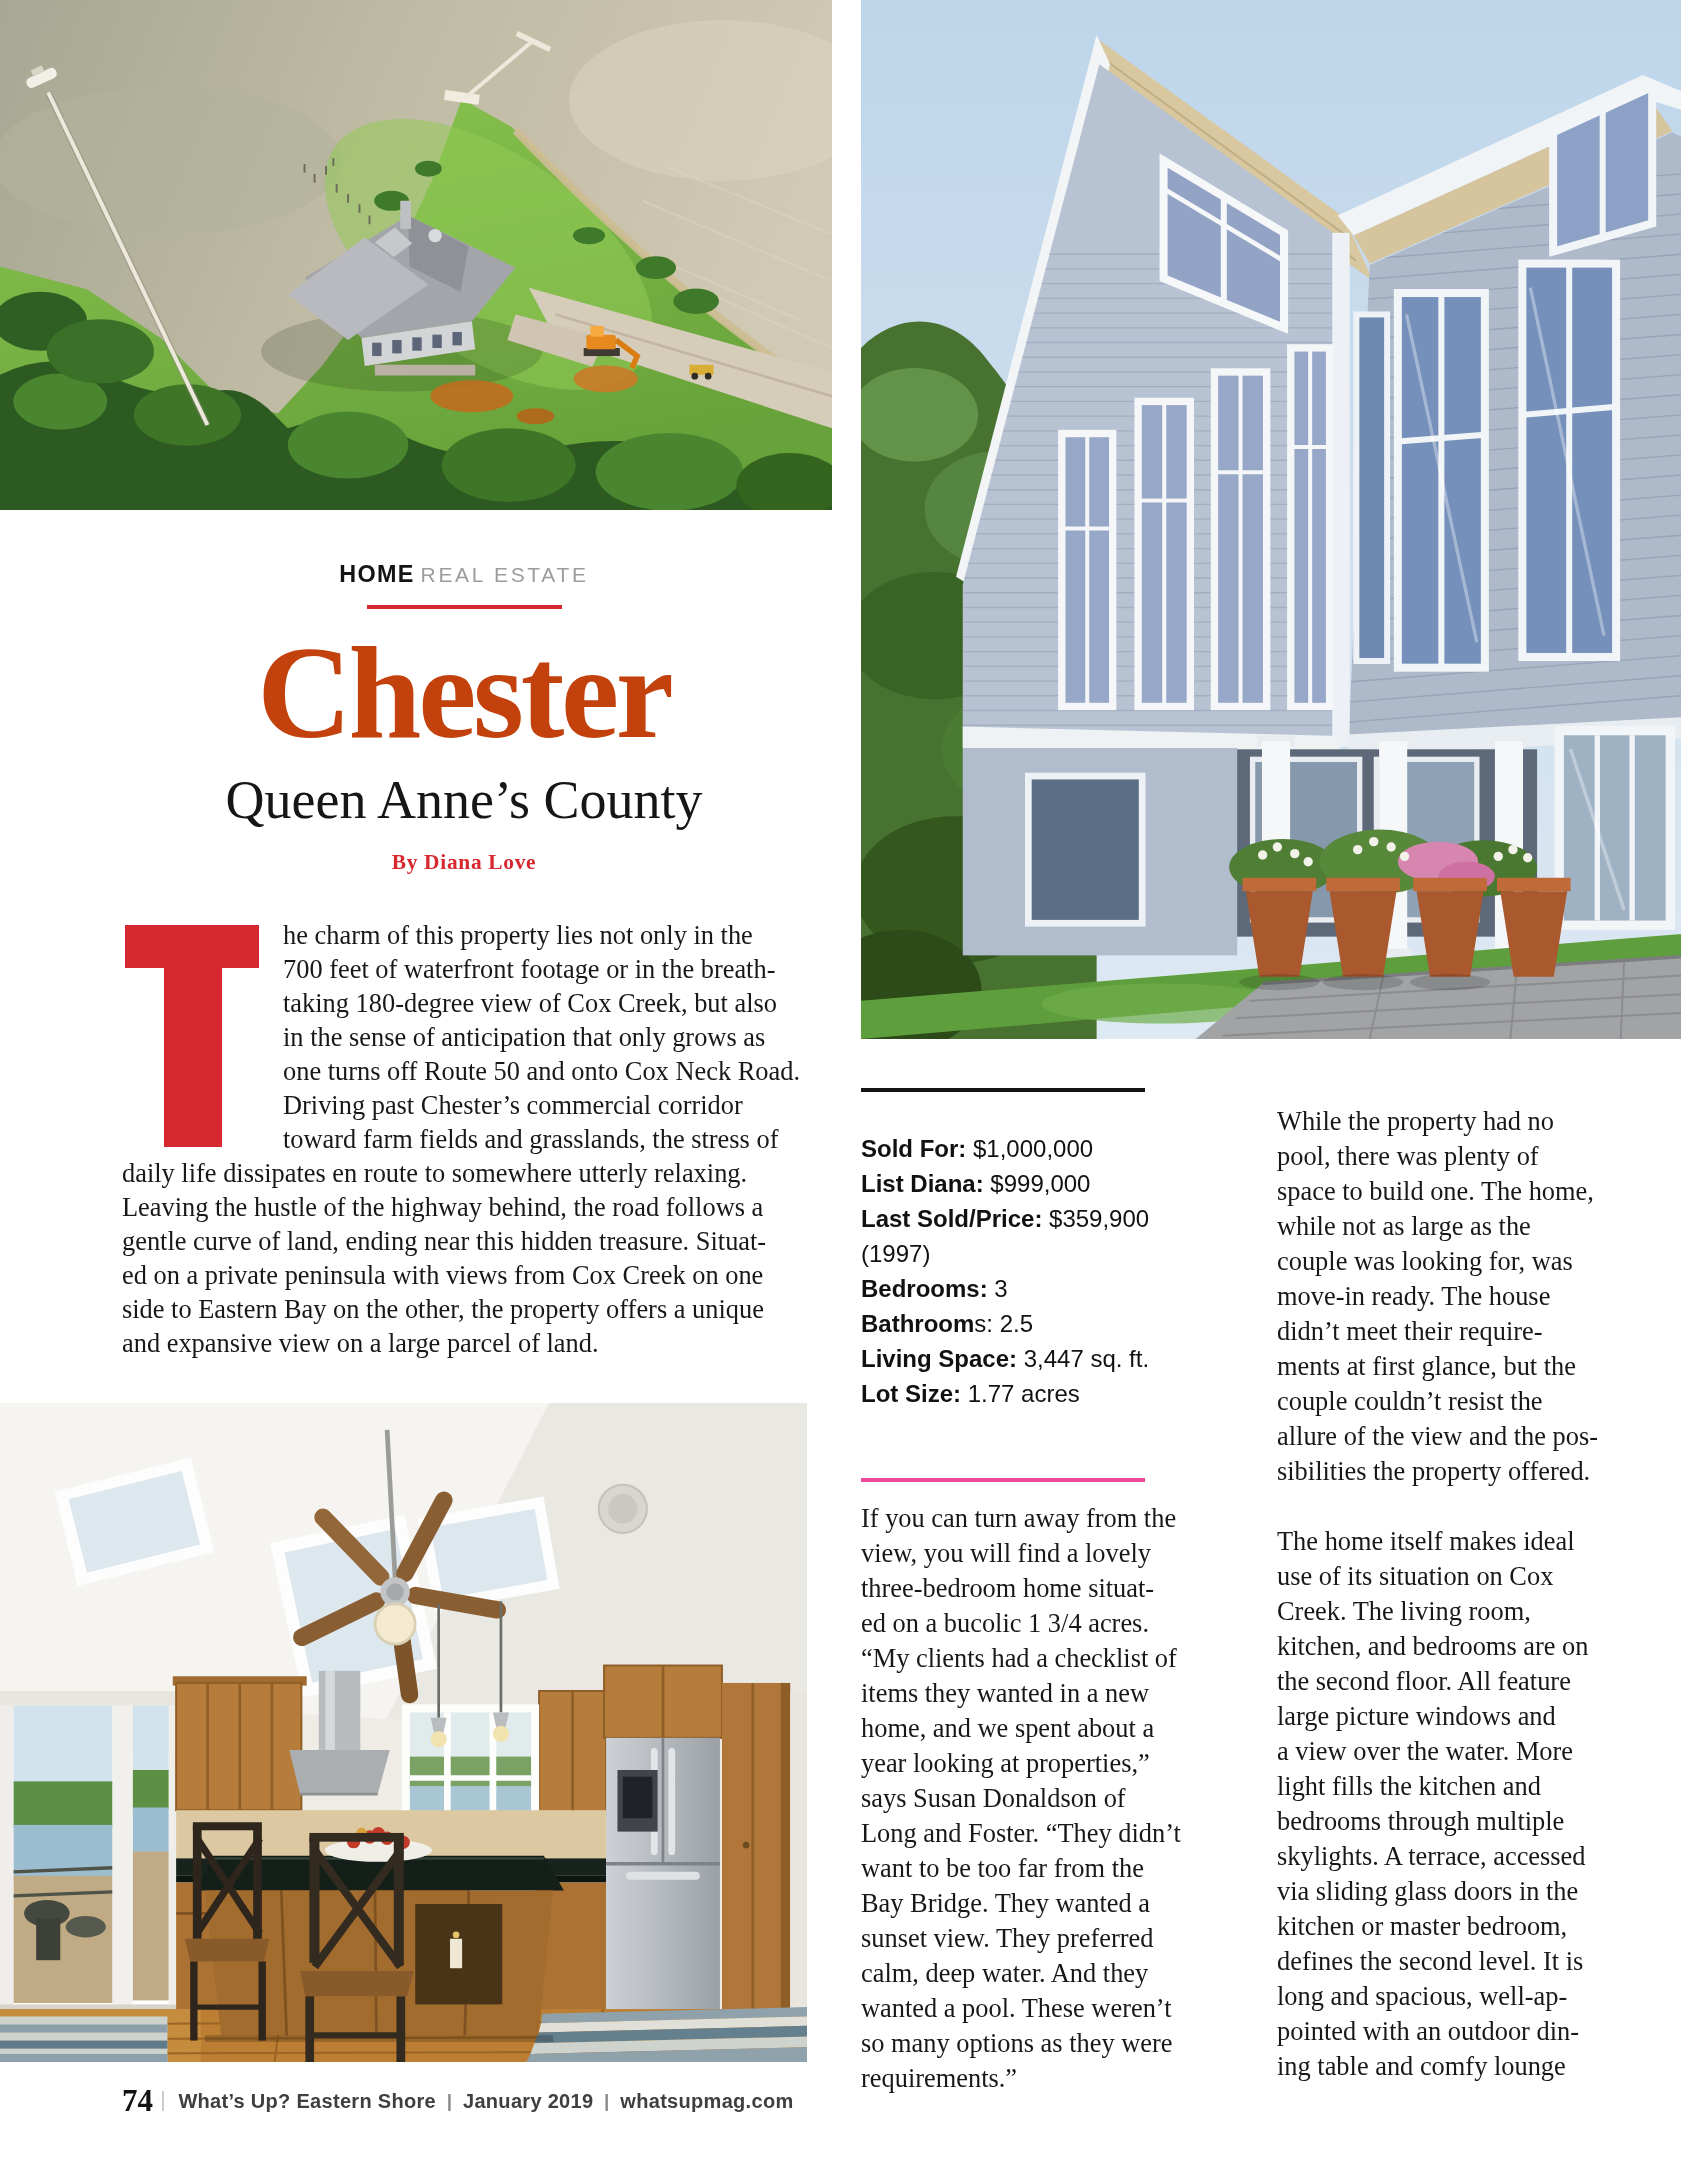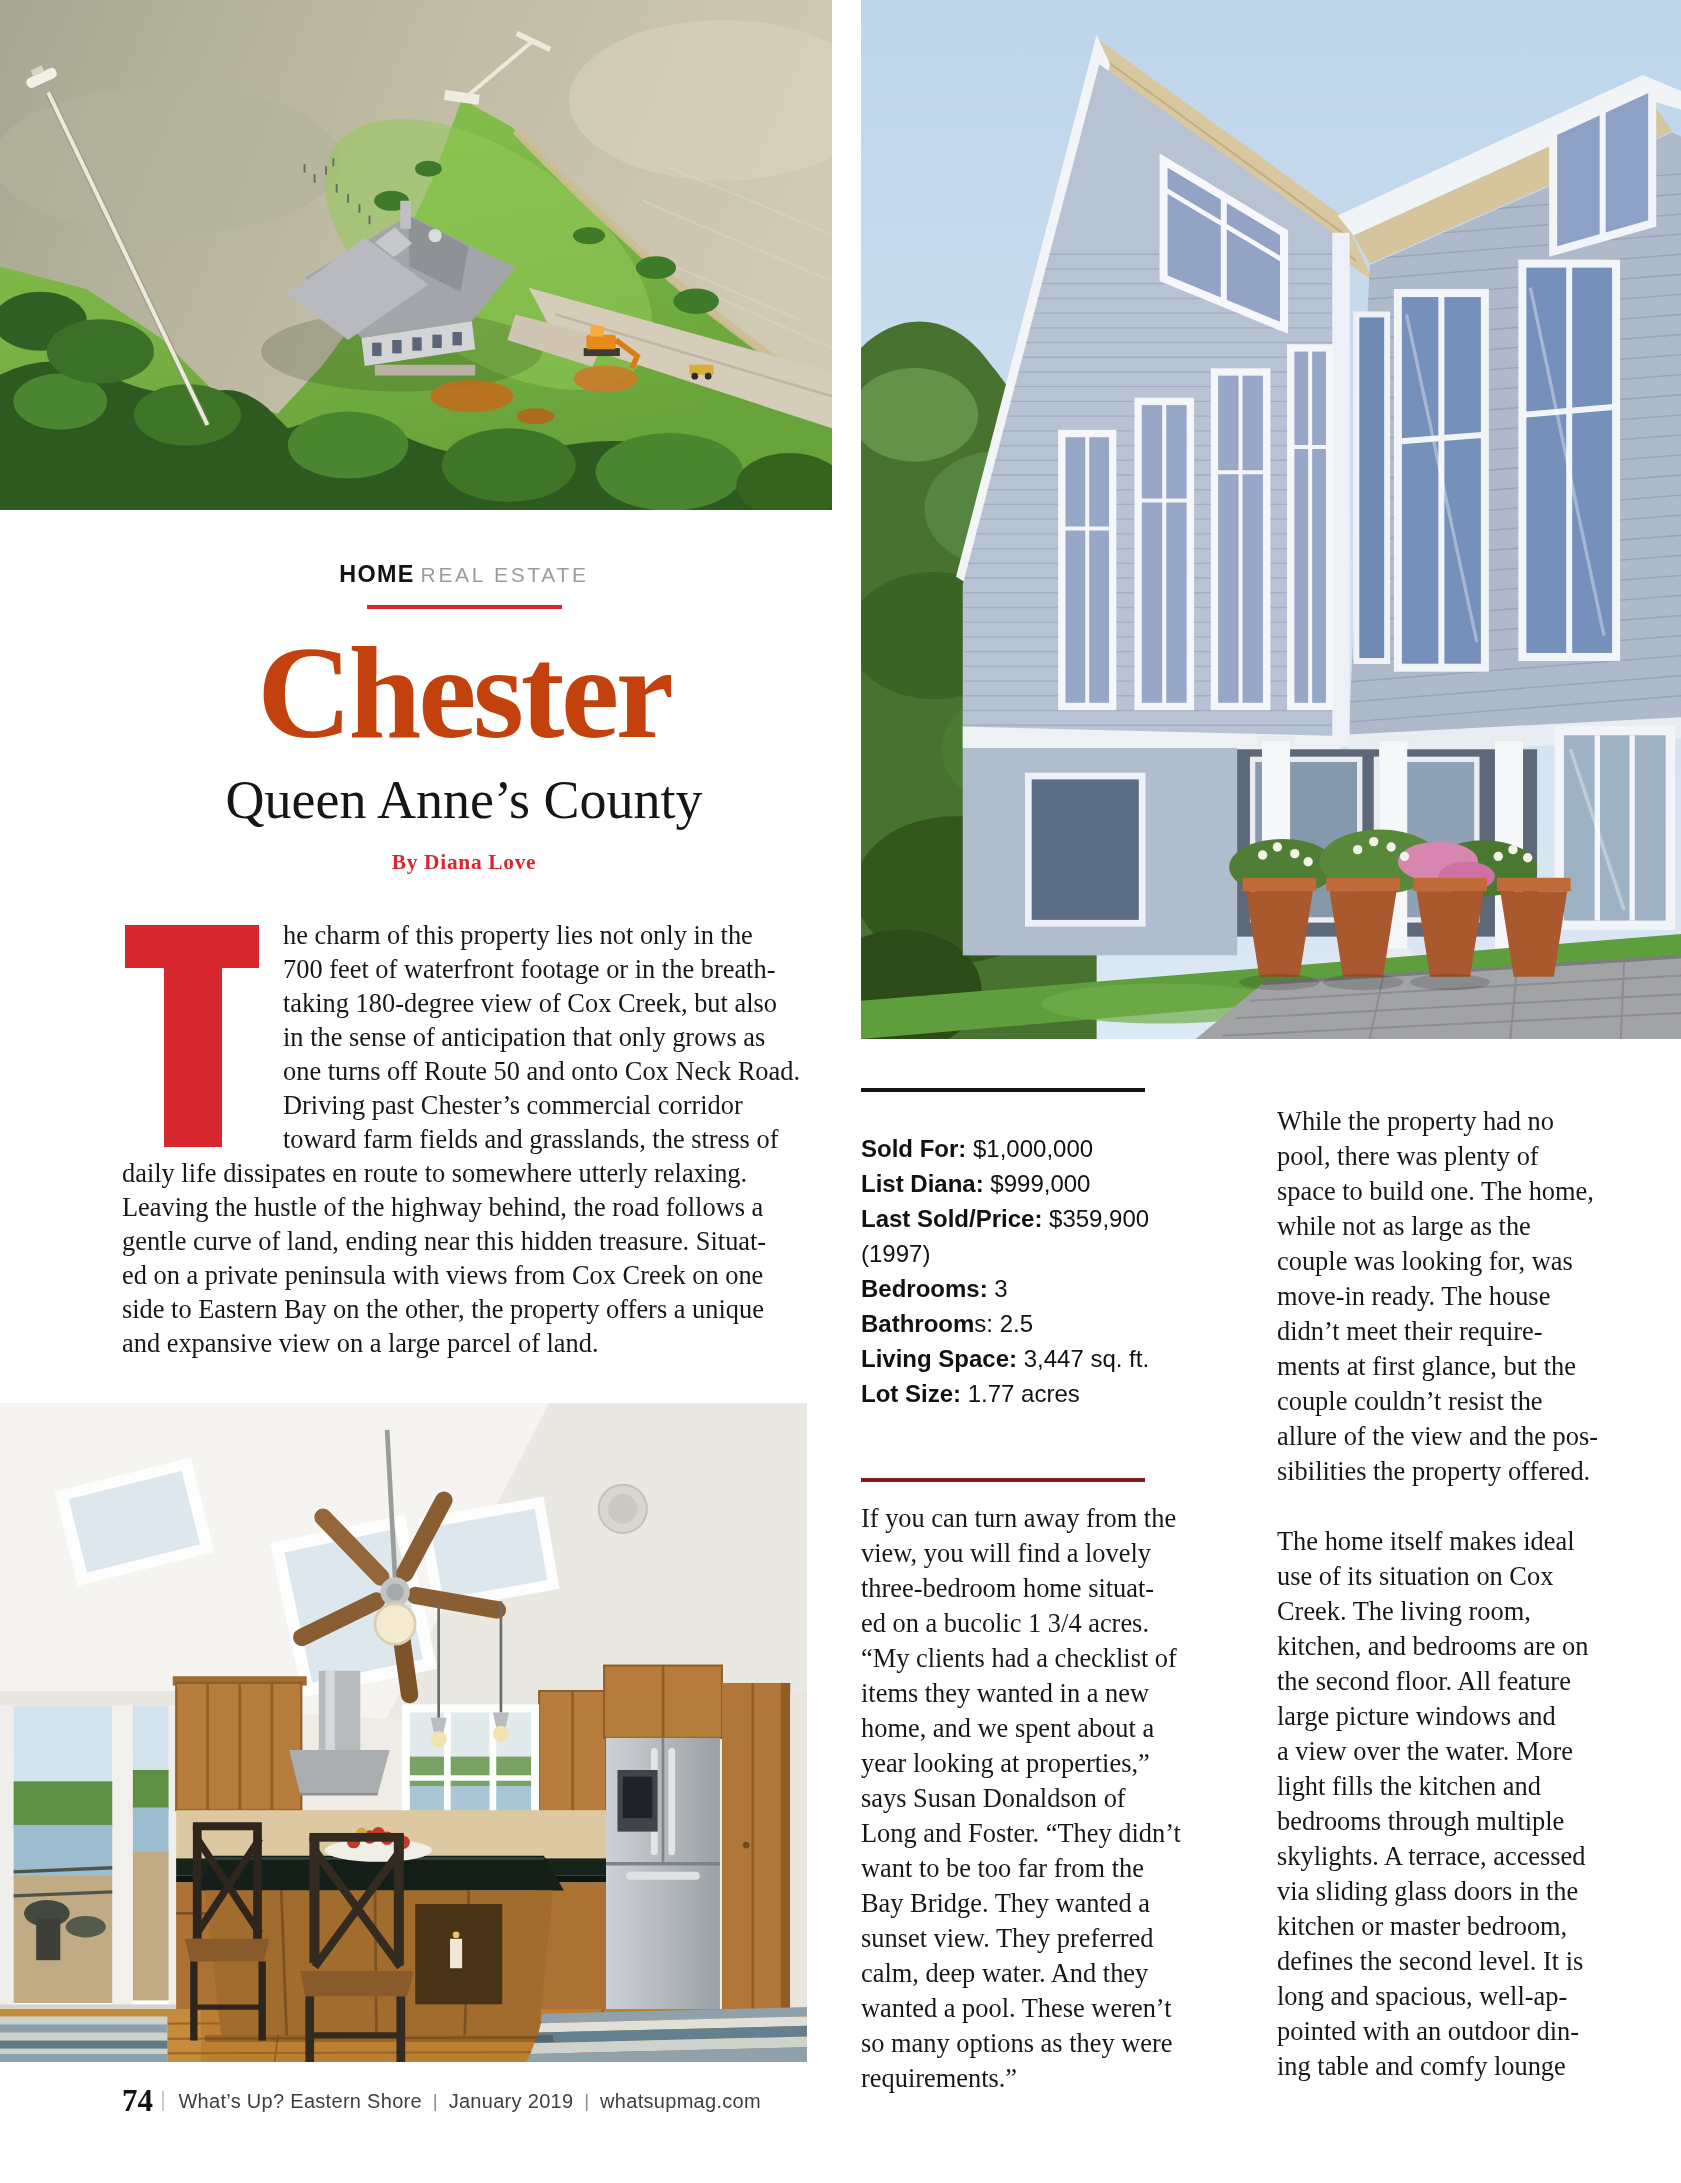--- a/index.html
+++ b/index.html
@@ -28,37 +28,37 @@
   .lede{position:absolute;left:122px;top:918px;width:709px;font-size:26.4px;line-height:34px;
         white-space:nowrap;color:#181818;}
   .lede-indent{margin-left:161px;}
   .drop-cap{position:absolute;left:2.7px;top:6.7px;width:137px;height:222px;}
   .drop-cap .bar{position:absolute;left:0;top:0;width:134px;height:43px;background:var(--red);}
   .drop-cap .stem{position:absolute;left:39px;top:0;width:58px;height:222px;background:var(--red);}
   .drop-cap .letter{position:absolute;opacity:0;font-size:6.7px;}
 
   
   .stats{position:absolute;left:861px;top:1088px;width:284px;height:347px;
-         border-top:4px solid #141414;border-bottom:4px solid #7f1d1d;
+         border-top:4px solid #141414;border-bottom:4px solid #ec4899;
          font-family:"Liberation Sans",sans-serif;font-size:24px;line-height:35px;
          padding-top:39px;white-space:nowrap;color:#111;}
   .stat-b{font-weight:700;}
 
   
   .col{font-size:26.4px;line-height:35px;white-space:nowrap;color:#181818;}
   .col-mid{position:absolute;left:861px;top:1501px;width:345px;}
   .col-right{position:absolute;left:1277px;top:1104px;width:351px;}
   .col-right .p2{margin-top:35px;}
 
   
   .footer{position:absolute;left:122px;top:2083px;display:flex;align-items:center;}
   .page-num{font-family:"Liberation Serif",serif;font-weight:700;font-size:31px;color:#121212;}
   .footer-div{width:1.3px;height:20px;background:#cccccc;margin:0 14.7px 0 9.4px;}
   .footer-text{font-family:"Liberation Sans",sans-serif;font-size:20px;color:#3f3f3f;
-               display:flex;align-items:center;letter-spacing:0.3px;}
+               display:flex;align-items:center;letter-spacing:0.3px;font-weight:bold;}
   .sep{color:#8a8a8a;margin:0 10.7px;font-size:19px;}
 </style>
 </head>
 <body>
 
 <div class="page">
 
   <div class="photo-aerial">
     <svg viewBox="0 0 1243 762" width="100%" height="100%" preserveAspectRatio="none">
       <defs>

